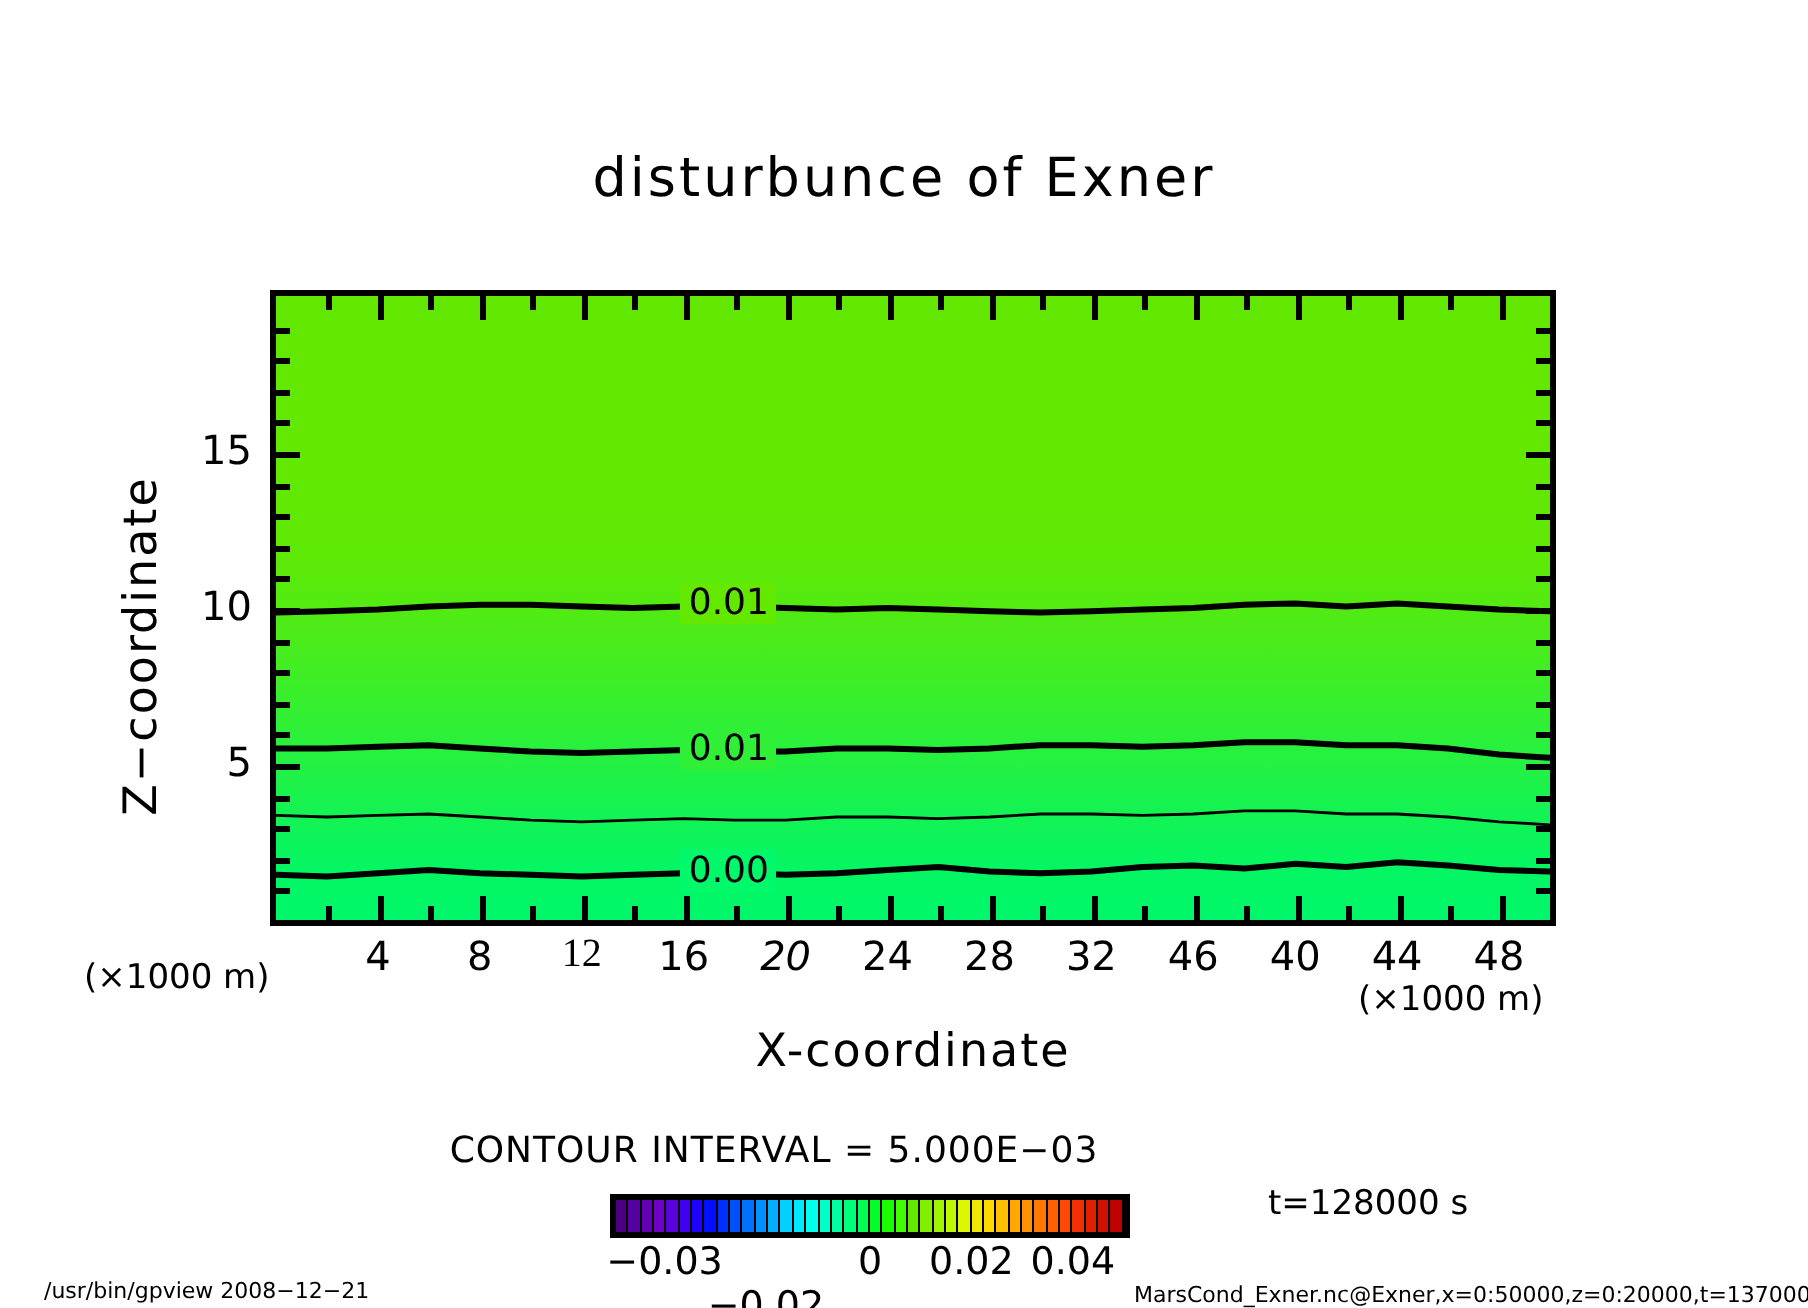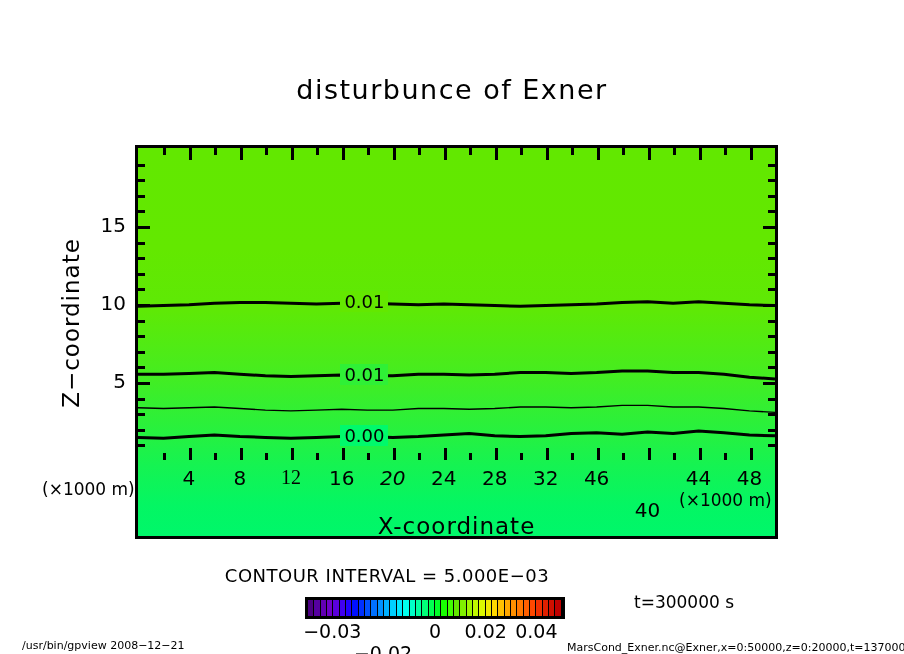--- a/index.html
+++ b/index.html
@@ -23,21 +23,21 @@
     text-align: center;
     font-family: "DejaVu Sans", sans-serif;
     font-size: 27px;
     letter-spacing: 1.5px;
     color: #000;
   }
 
   
   #plot-frame {
     left: 135px; top: 145px;
-    width: 643px; height: 394px;
+    width: 643px; height: 318px;
     border: 3px solid #000;
     box-sizing: border-box;
     overflow: hidden;
   }
   #plot-fill {
     position: absolute;
     left: 0; top: 0; right: 0; bottom: 0;
     background: linear-gradient(to bottom,
         #62e800 0%,
         #63e800 26%,
@@ -259,21 +259,21 @@
     <div class="tick-xtop major" style="position: absolute; left: 749.52px; top: 148px; width: 3px; height: 12px; background: rgb(0, 0, 0);"></div>
     <div class="xlabel-txt" style="left: 188.96px;">4</div>
     <div class="xlabel-txt" style="left: 239.92px;">8</div>
     <div class="xlabel-txt" style="left: 290.88px; font-family: Liberation Serif, serif;">12</div>
     <div class="xlabel-txt" style="left: 341.84px;">16</div>
     <div class="xlabel-txt" style="left: 392.8px; font-style: italic;">20</div>
     <div class="xlabel-txt" style="left: 443.76px;">24</div>
     <div class="xlabel-txt" style="left: 494.72px;">28</div>
     <div class="xlabel-txt" style="left: 545.68px;">32</div>
     <div class="xlabel-txt" style="left: 596.64px;">46</div>
-    <div class="xlabel-txt" style="left: 647.6px; margin-top: 32px;">40</div>
+    <div class="xlabel-txt" style="left: 647.6px;">40</div>
     <div class="xlabel-txt" style="left: 698.56px;">44</div>
     <div class="xlabel-txt" style="left: 749.52px;">48</div>
     <div style="position: absolute; left: 138px; top: 444.4px; height: 3px; width: 7px; background: rgb(0, 0, 0);"></div>
     <div style="position: absolute; left: 768px; top: 444.4px; height: 3px; width: 7px; background: rgb(0, 0, 0);"></div>
     <div style="position: absolute; left: 138px; top: 428.8px; height: 3px; width: 7px; background: rgb(0, 0, 0);"></div>
     <div style="position: absolute; left: 768px; top: 428.8px; height: 3px; width: 7px; background: rgb(0, 0, 0);"></div>
     <div style="position: absolute; left: 138px; top: 413.2px; height: 3px; width: 7px; background: rgb(0, 0, 0);"></div>
     <div style="position: absolute; left: 768px; top: 413.2px; height: 3px; width: 7px; background: rgb(0, 0, 0);"></div>
     <div style="position: absolute; left: 138px; top: 397.6px; height: 3px; width: 7px; background: rgb(0, 0, 0);"></div>
     <div style="position: absolute; left: 768px; top: 397.6px; height: 3px; width: 7px; background: rgb(0, 0, 0);"></div>
@@ -364,15 +364,15 @@
     </div>
 </div>
 <div class="abs" id="colorbar-labels">
     <div class="cb-tick-label" style="left: 332.3px;">−0.03</div>
     <div class="cb-tick-label" style="left: 383px; margin-top: 22px;">−0.02</div>
     <div class="cb-tick-label" style="left: 435px;">0</div>
     <div class="cb-tick-label" style="left: 485.7px;">0.02</div>
     <div class="cb-tick-label" style="left: 536.4px;">0.04</div>
   </div>
 
-<div class="abs" id="time-label">t=300000 s</div>
+<div class="abs" id="time-label">t=128000 s</div>
 <div class="abs" id="footer-left">/usr/bin/gpview  2008−12−21</div>
 <div class="abs" id="footer-right">MarsCond_Exner.nc@Exner,x=0:50000,z=0:20000,t=137000</div>
 
 </body></html>

